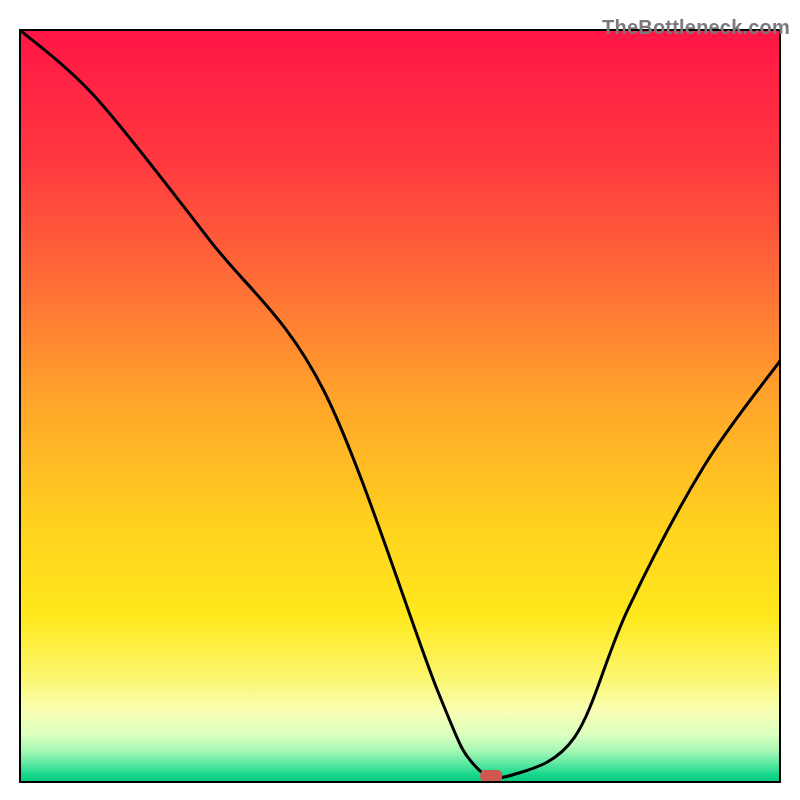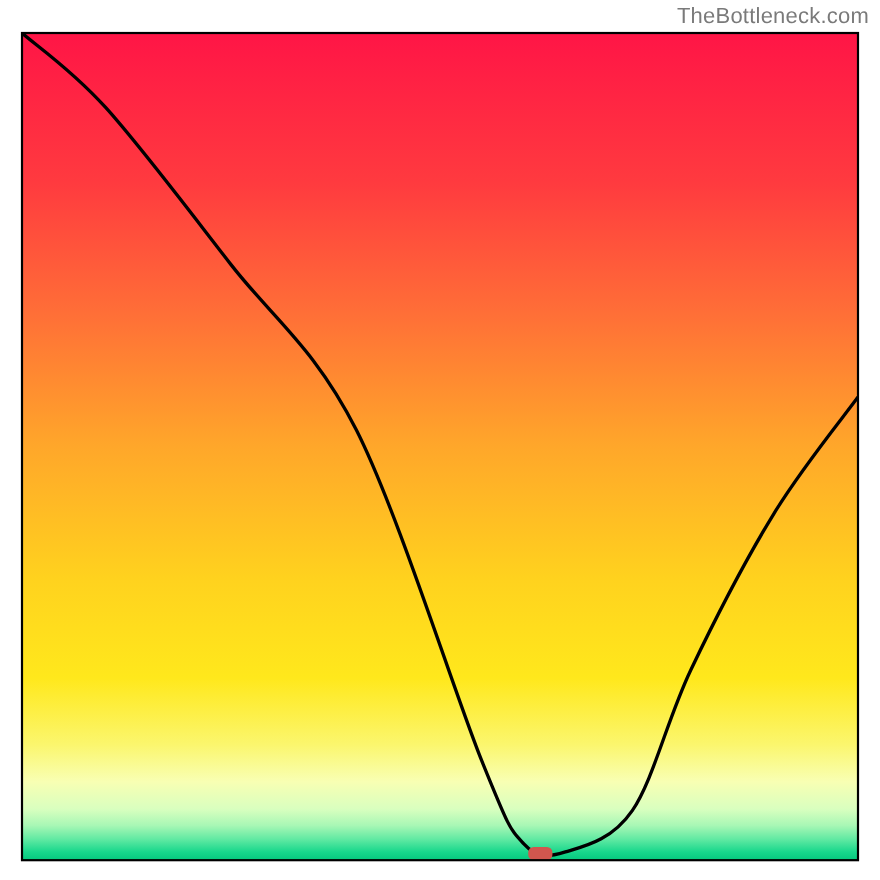--- a/index.html
+++ b/index.html
@@ -10,24 +10,24 @@
     background: #fff;
     font-family: Arial, Helvetica, sans-serif;
   }
   .wrap {
     position: relative;
     width: 800px;
     height: 800px;
   }
   .attribution {
     position: absolute;
-    top: 4px;
+    top: 16px;
     right: 10px;
     font-size: 20px;
-    font-weight: 400;
+    font-weight: 700;
     color: #7a7a7a;
     letter-spacing: 0.2px;
     text-align: right;
   }
   svg { display: block; }
 </style>
 </head>
 <body>
 
 <div class="wrap">

